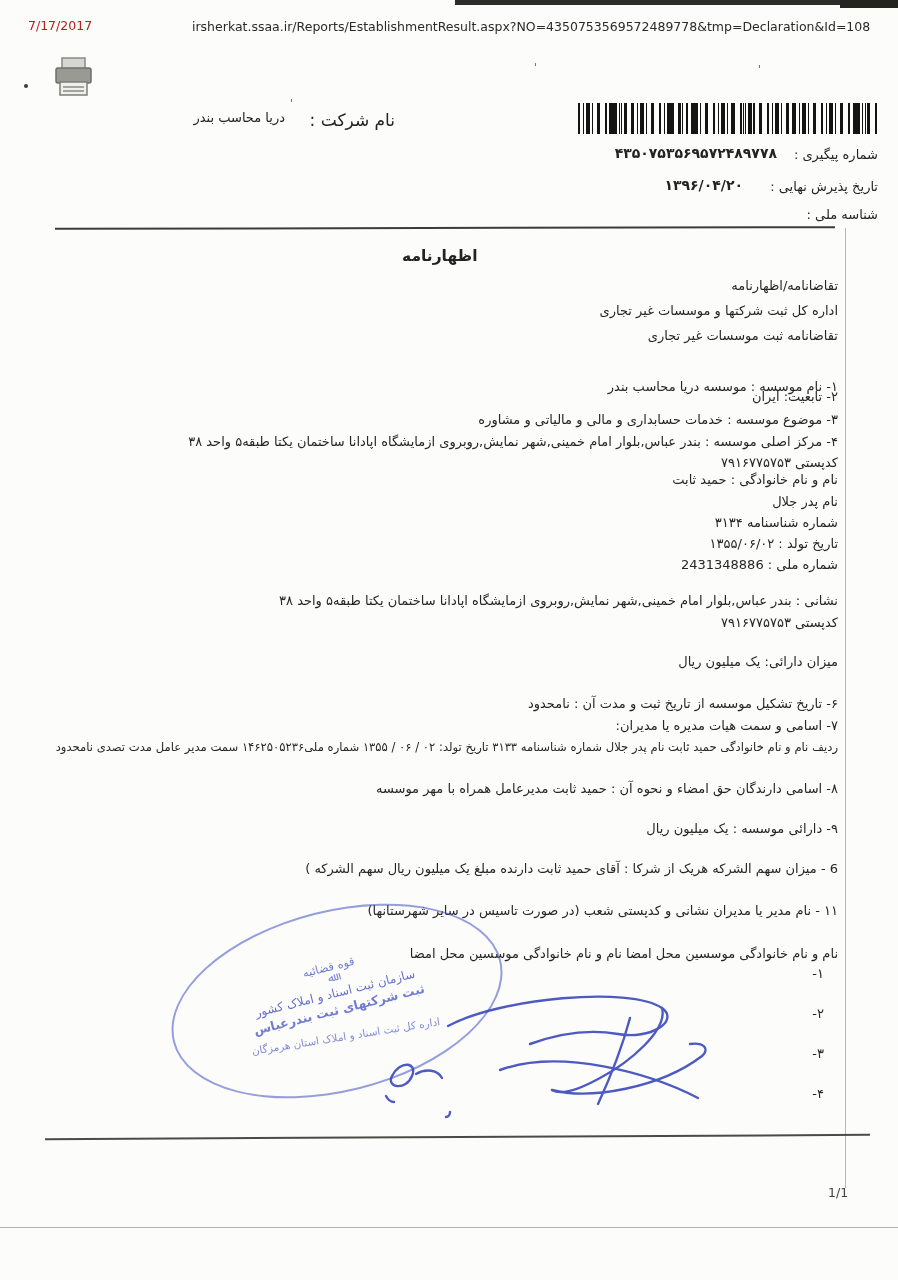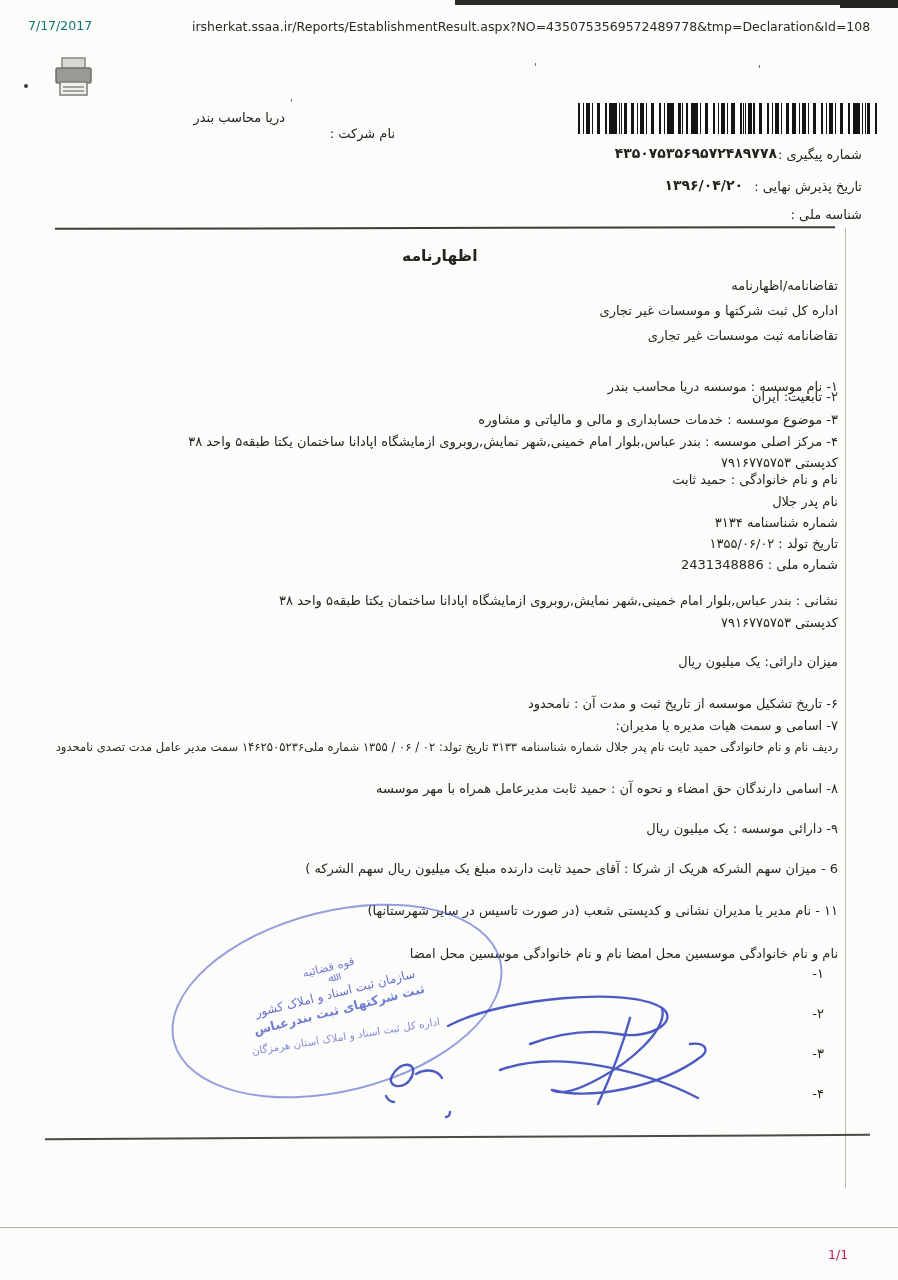--- a/index.html
+++ b/index.html
@@ -3,32 +3,32 @@
 <meta charset="utf-8">
 <style>
   html,body{margin:0;padding:0;background:#e9e9e7;}
   .page{position:relative;width:898px;height:1280px;background:#fcfcfa;overflow:hidden;
         font-family:"DejaVu Sans",sans-serif;color:#23231f;margin:0 auto;}
   .abs{position:absolute;}
   .ltr{direction:ltr;text-align:left;white-space:nowrap;}
   .rtl{direction:rtl;text-align:right;white-space:nowrap;}
   .scanline-top{left:455px;top:0;width:443px;height:5px;background:#2c2c29;}
   .scanline-top2{left:840px;top:0;width:58px;height:8px;background:#232320;}
-  .hdr-date{left:28px;top:18px;font-size:12.5px;color:#0f766e;}
+  .hdr-date{left:28px;top:18px;font-size:12.5px;color:#b91c1c;}
   .hdr-url{left:192px;top:19px;font-size:12.5px;color:#2a2a27;}
   .bullet{left:24px;top:84px;width:4px;height:4px;border-radius:50%;background:#3a3a37;}
   .tick{color:#55554f;font-size:10px;}
   .printer{left:50px;top:56px;}
-  .company-label{right:503px;top:126px;font-size:13px;}
+  .company-label{right:503px;top:110px;font-size:17px;}
   .company-value{right:613px;top:110px;font-size:13px;}
   .barcode{left:578px;top:103px;width:300px;height:31px;
      background-image:
        repeating-linear-gradient(90deg,#141412 0 2px,rgba(0,0,0,0) 2px 5px,#141412 5px 6px,rgba(0,0,0,0) 6px 8px,#141412 8px 12px,rgba(0,0,0,0) 12px 14px,#141412 14px 15px,rgba(0,0,0,0) 15px 19px,#141412 19px 22px,rgba(0,0,0,0) 22px 27px),
        repeating-linear-gradient(90deg,rgba(0,0,0,0) 0 31px,#141412 31px 35px,rgba(0,0,0,0) 35px 43px,#141412 43px 44px,rgba(0,0,0,0) 44px 53px,#141412 53px 55px,rgba(0,0,0,0) 55px 61px);}
-  .meta-label{right:36px;font-size:13px;}
+  .meta-label{right:20px;font-size:13px;}
   .meta-value{font-size:14px;font-weight:bold;letter-spacing:1px;}
   .rule-top{left:55px;top:227px;width:780px;height:2px;background:#3c3c39;transform:rotate(-0.12deg);}
   .rule-bottom{left:45px;top:1136px;width:825px;height:2px;background:#4a4a46;transform:rotate(-0.3deg);}
   .rule-footer{left:0;top:1227px;width:898px;height:1px;background:#b3b3ae;}
   .vline-right{left:845px;top:228px;width:1px;height:960px;background:#b9b9b3;}
   .doc-title{left:402px;top:247px;font-size:15.5px;font-weight:bold;direction:rtl;}
   .line{position:absolute;right:60px;direction:rtl;text-align:right;font-size:13px;
         color:#262622;white-space:nowrap;}
   .line.fit{font-size:11.6px;}
   .slot{position:absolute;right:74px;direction:rtl;font-size:13px;color:#262622;}
@@ -36,21 +36,21 @@
          border-radius:50%;transform:rotate(-14deg);color:#4150c4;opacity:.82;
          display:flex;flex-direction:column;align-items:center;justify-content:center;
          direction:rtl;text-align:center;}
   .stamp .s1{font-size:11.5px;letter-spacing:2px;opacity:.9;}
   .stamp .s-emblem{font-size:11px;line-height:10px;opacity:.85;}
   .stamp .s2{font-size:12px;margin-top:3px;}
   .stamp .s3{font-size:12.5px;margin-top:2px;font-weight:bold;opacity:.9;}
   .stamp .s4{font-size:10.5px;margin-top:14px;transform:rotate(5deg);opacity:.8;}
   .signature{left:300px;top:978px;}
   .ftr-url{left:28px;top:1243px;font-size:12px;color:#2a2a27;}
-  .ftr-page{left:828px;top:1247px;font-size:12.5px;color:#be185d;}
+  .ftr-page{left:828px;top:1185px;font-size:12.5px;color:#404040;}
 </style>
 </head>
 <body>
 
 <div class="page">
 
   <div class="abs scanline-top"></div>
   <div class="abs scanline-top2"></div>
   <div class="abs bullet"></div>
   <div class="abs tick" style="left:290px;top:98px;">'</div>

